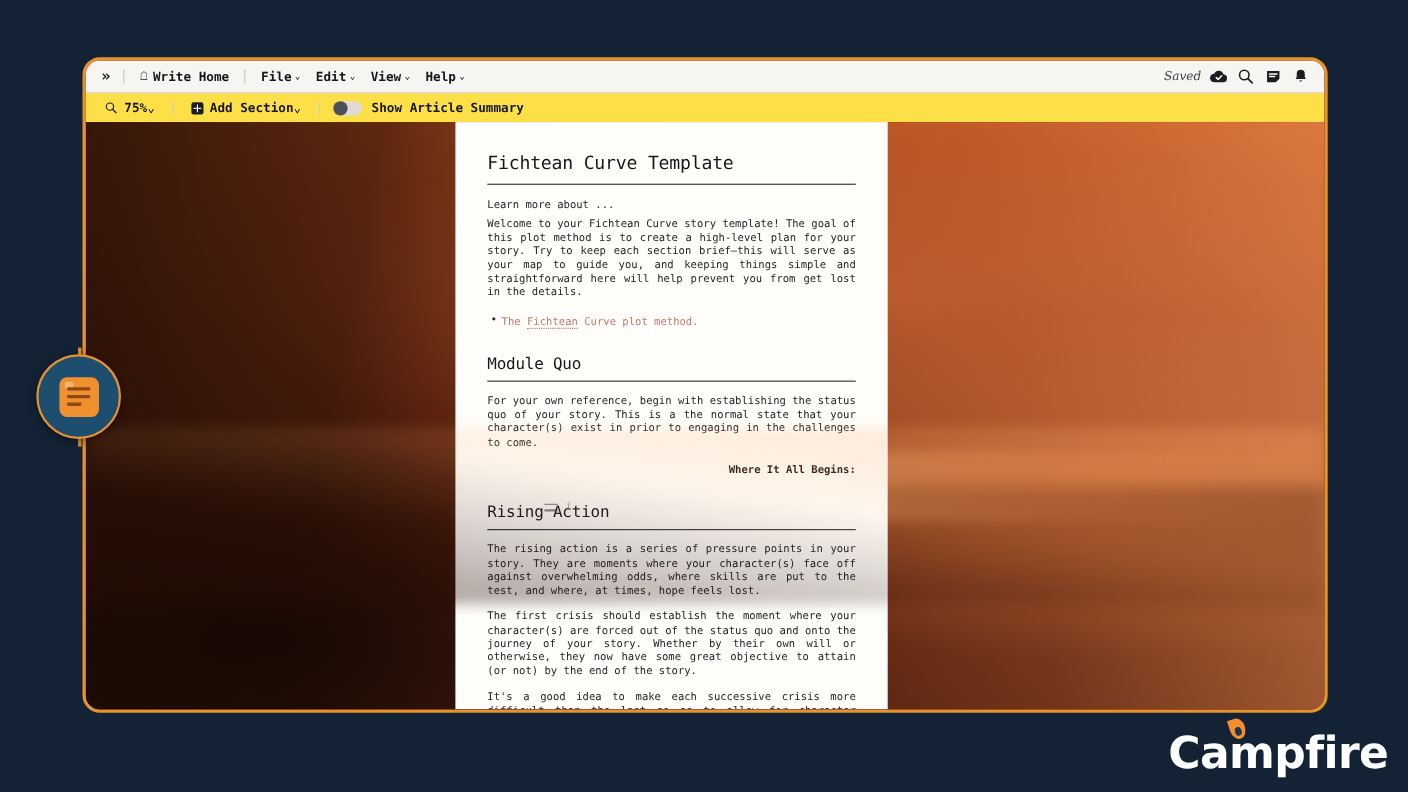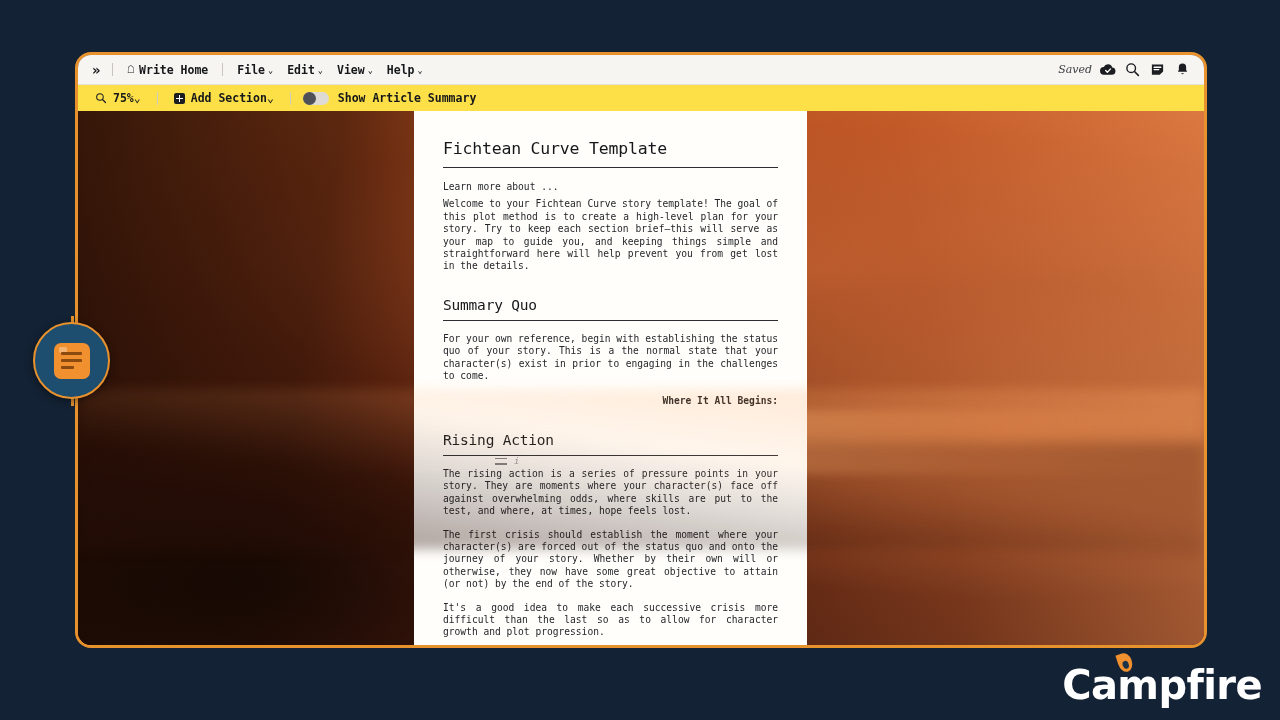--- a/index.html
+++ b/index.html
@@ -431,23 +431,26 @@
 
       <div class="doc-card">
 
         <h1 class="doc-title">Fichtean Curve Template</h1>
 
         <p class="doc-p" style="margin-bottom:5px;">Learn more about ...</p>
 
         <p class="doc-p doc-lead">Welcome to your Fichtean Curve story template! The goal of this plot method is to create a high-level plan for your story. Try to keep each section brief—this will serve as your map to guide you, and keeping things simple and straightforward here will help prevent you from get lost in the details.</p>
 
         <ul class="doc-list">
+          <li>
+            <span>The </span><span class="spell">Fichtean</span><span> Curve plot method.</span>
+          </li>
         </ul>
 
-        <h2 class="doc-h2">Summary Quo</h2>
+        <h2 class="doc-h2">Module Quo</h2>
         <p class="doc-p">For your own reference, begin with establishing the status quo of your story. This is a the normal state that your character(s) exist in prior to engaging in the challenges to come.</p>
         <p class="doc-p doc-bold">Where It All Begins:</p>
 
         <h2 class="doc-h2">Rising Action</h2>
         <p class="doc-p">The rising action is a series of pressure points in your story. They are moments where your character(s) face off against overwhelming odds, where skills are put to the test, and where, at times, hope feels lost.</p>
         <p class="doc-p">The first crisis should establish the moment where your character(s) are forced out of the status quo and onto the journey of your story. Whether by their own will or otherwise, they now have some great objective to attain (or not) by the end of the story.</p>
         <p class="doc-p">It's a good idea to make each successive crisis more difficult than the last so as to allow for character growth and plot progression.</p>
         <p class="doc-p doc-bold">Crisis 1</p>
       </div>
 

